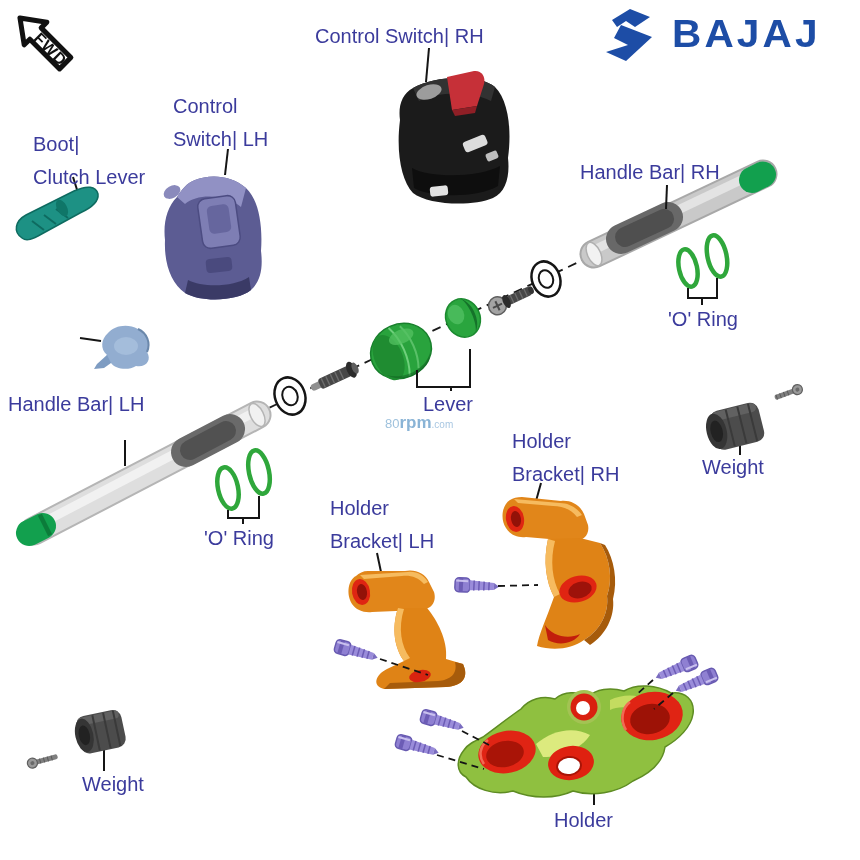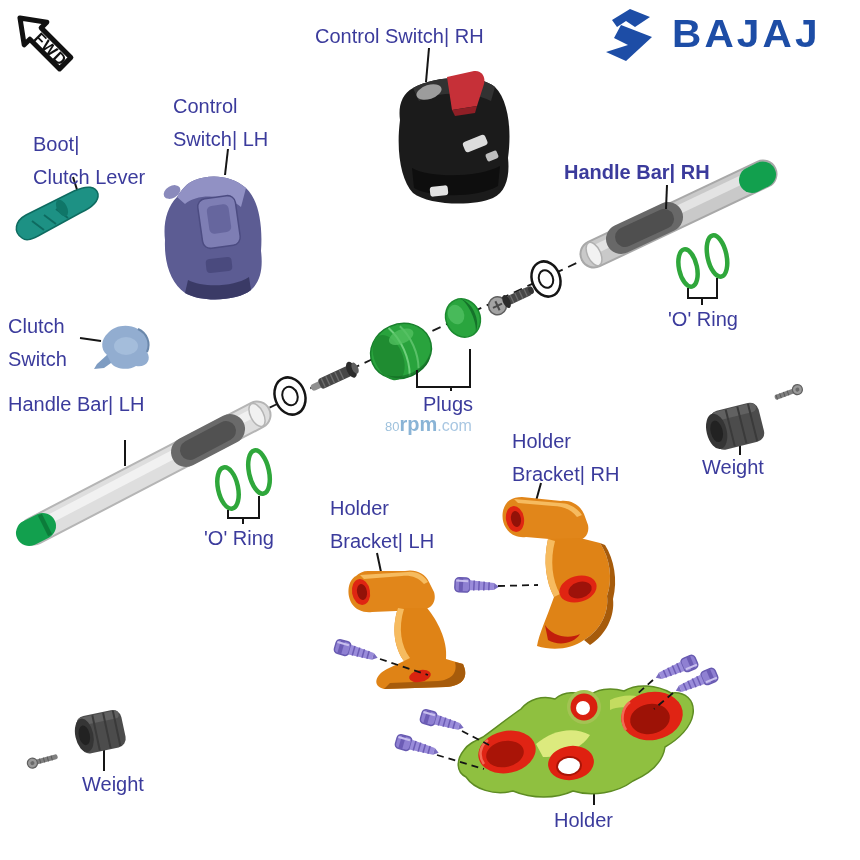--- a/index.html
+++ b/index.html
@@ -3,22 +3,22 @@
 <meta charset="utf-8">
 <style>
   html,body{margin:0;padding:0;background:#ffffff;}
   #canvas{position:relative;width:860px;height:860px;background:#ffffff;overflow:hidden;
           font-family:"Liberation Sans",sans-serif;}
   #parts-svg{position:absolute;left:0;top:0;}
   .lbl{position:absolute;color:#3b3b9c;font-size:20px;line-height:33px;white-space:pre-line;}
   .brand-text{position:absolute;left:672px;top:12px;color:#1d4da6;font-weight:bold;
               font-size:39px;letter-spacing:3px;transform:scaleX(1.04);transform-origin:left;}
   .wm{position:absolute;left:385px;top:413px;color:#9fc2dd;font-size:13px;}
-  .wm .wm-mid{font-weight:bold;font-size:20px;color:#8ab4d6;}
-  .wm .wm-suffix{font-size:16px;color:#a9c7e2;}
+  .wm .wm-mid{font-weight:bold;font-size:17px;color:#8ab4d6;}
+  .wm .wm-suffix{font-size:10px;color:#a9c7e2;}
 </style>
 </head>
 <body>
 
 <div id="canvas">
 
 <svg id="parts-svg" width="860" height="860" viewBox="0 0 860 860">
 
   <g>
     <line x1="256" y1="414" x2="600" y2="252" stroke="#1a1a1a" stroke-width="1.8" stroke-dasharray="9 6"></line>
@@ -292,26 +292,24 @@
     <path d="M14,13 L32,2 L52,10 L37,20 L28,14 L19,20 Z" fill="#1d4da6"></path>
     <path d="M23,18 L54,30 L28,54 L8,45 L30,38 L16,31 Z" fill="#1d4da6"></path>
   </g>
 </svg>
 
 <div class="lbl" style="left:315px;top:20px;">Control Switch| RH</div>
 <div class="lbl" style="left:173px;top:90px;">Control
 Switch| LH</div>
 <div class="lbl" style="left:14px;top:128px;margin-left:19px;">Boot|
 Clutch Lever</div>
-<div class="lbl" style="left:564px;top:156px;font-weight:bold;">Handle Bar| RH</div>
+<div class="lbl" style="left:580px;top:156px;">Handle Bar| RH</div>
 <div class="lbl" style="left:668px;top:303px;">'O' Ring</div>
-<div class="lbl" style="left:8px;top:310px;">Clutch
-Switch</div>
 <div class="lbl" style="left:8px;top:388px;">Handle Bar| LH</div>
-<div class="lbl" style="left:423px;top:388px;">Plugs</div>
+<div class="lbl" style="left:423px;top:388px;">Lever</div>
 <div class="lbl" style="left:204px;top:522px;">'O' Ring</div>
 <div class="lbl" style="left:702px;top:451px;">Weight</div>
 <div class="lbl" style="left:512px;top:425px;">Holder
 Bracket| RH</div>
 <div class="lbl" style="left:330px;top:492px;">Holder
 Bracket| LH</div>
 <div class="lbl" style="left:82px;top:768px;">Weight</div>
 <div class="lbl" style="left:554px;top:804px;">Holder</div>
 
 <div class="brand-text">BAJAJ</div>

